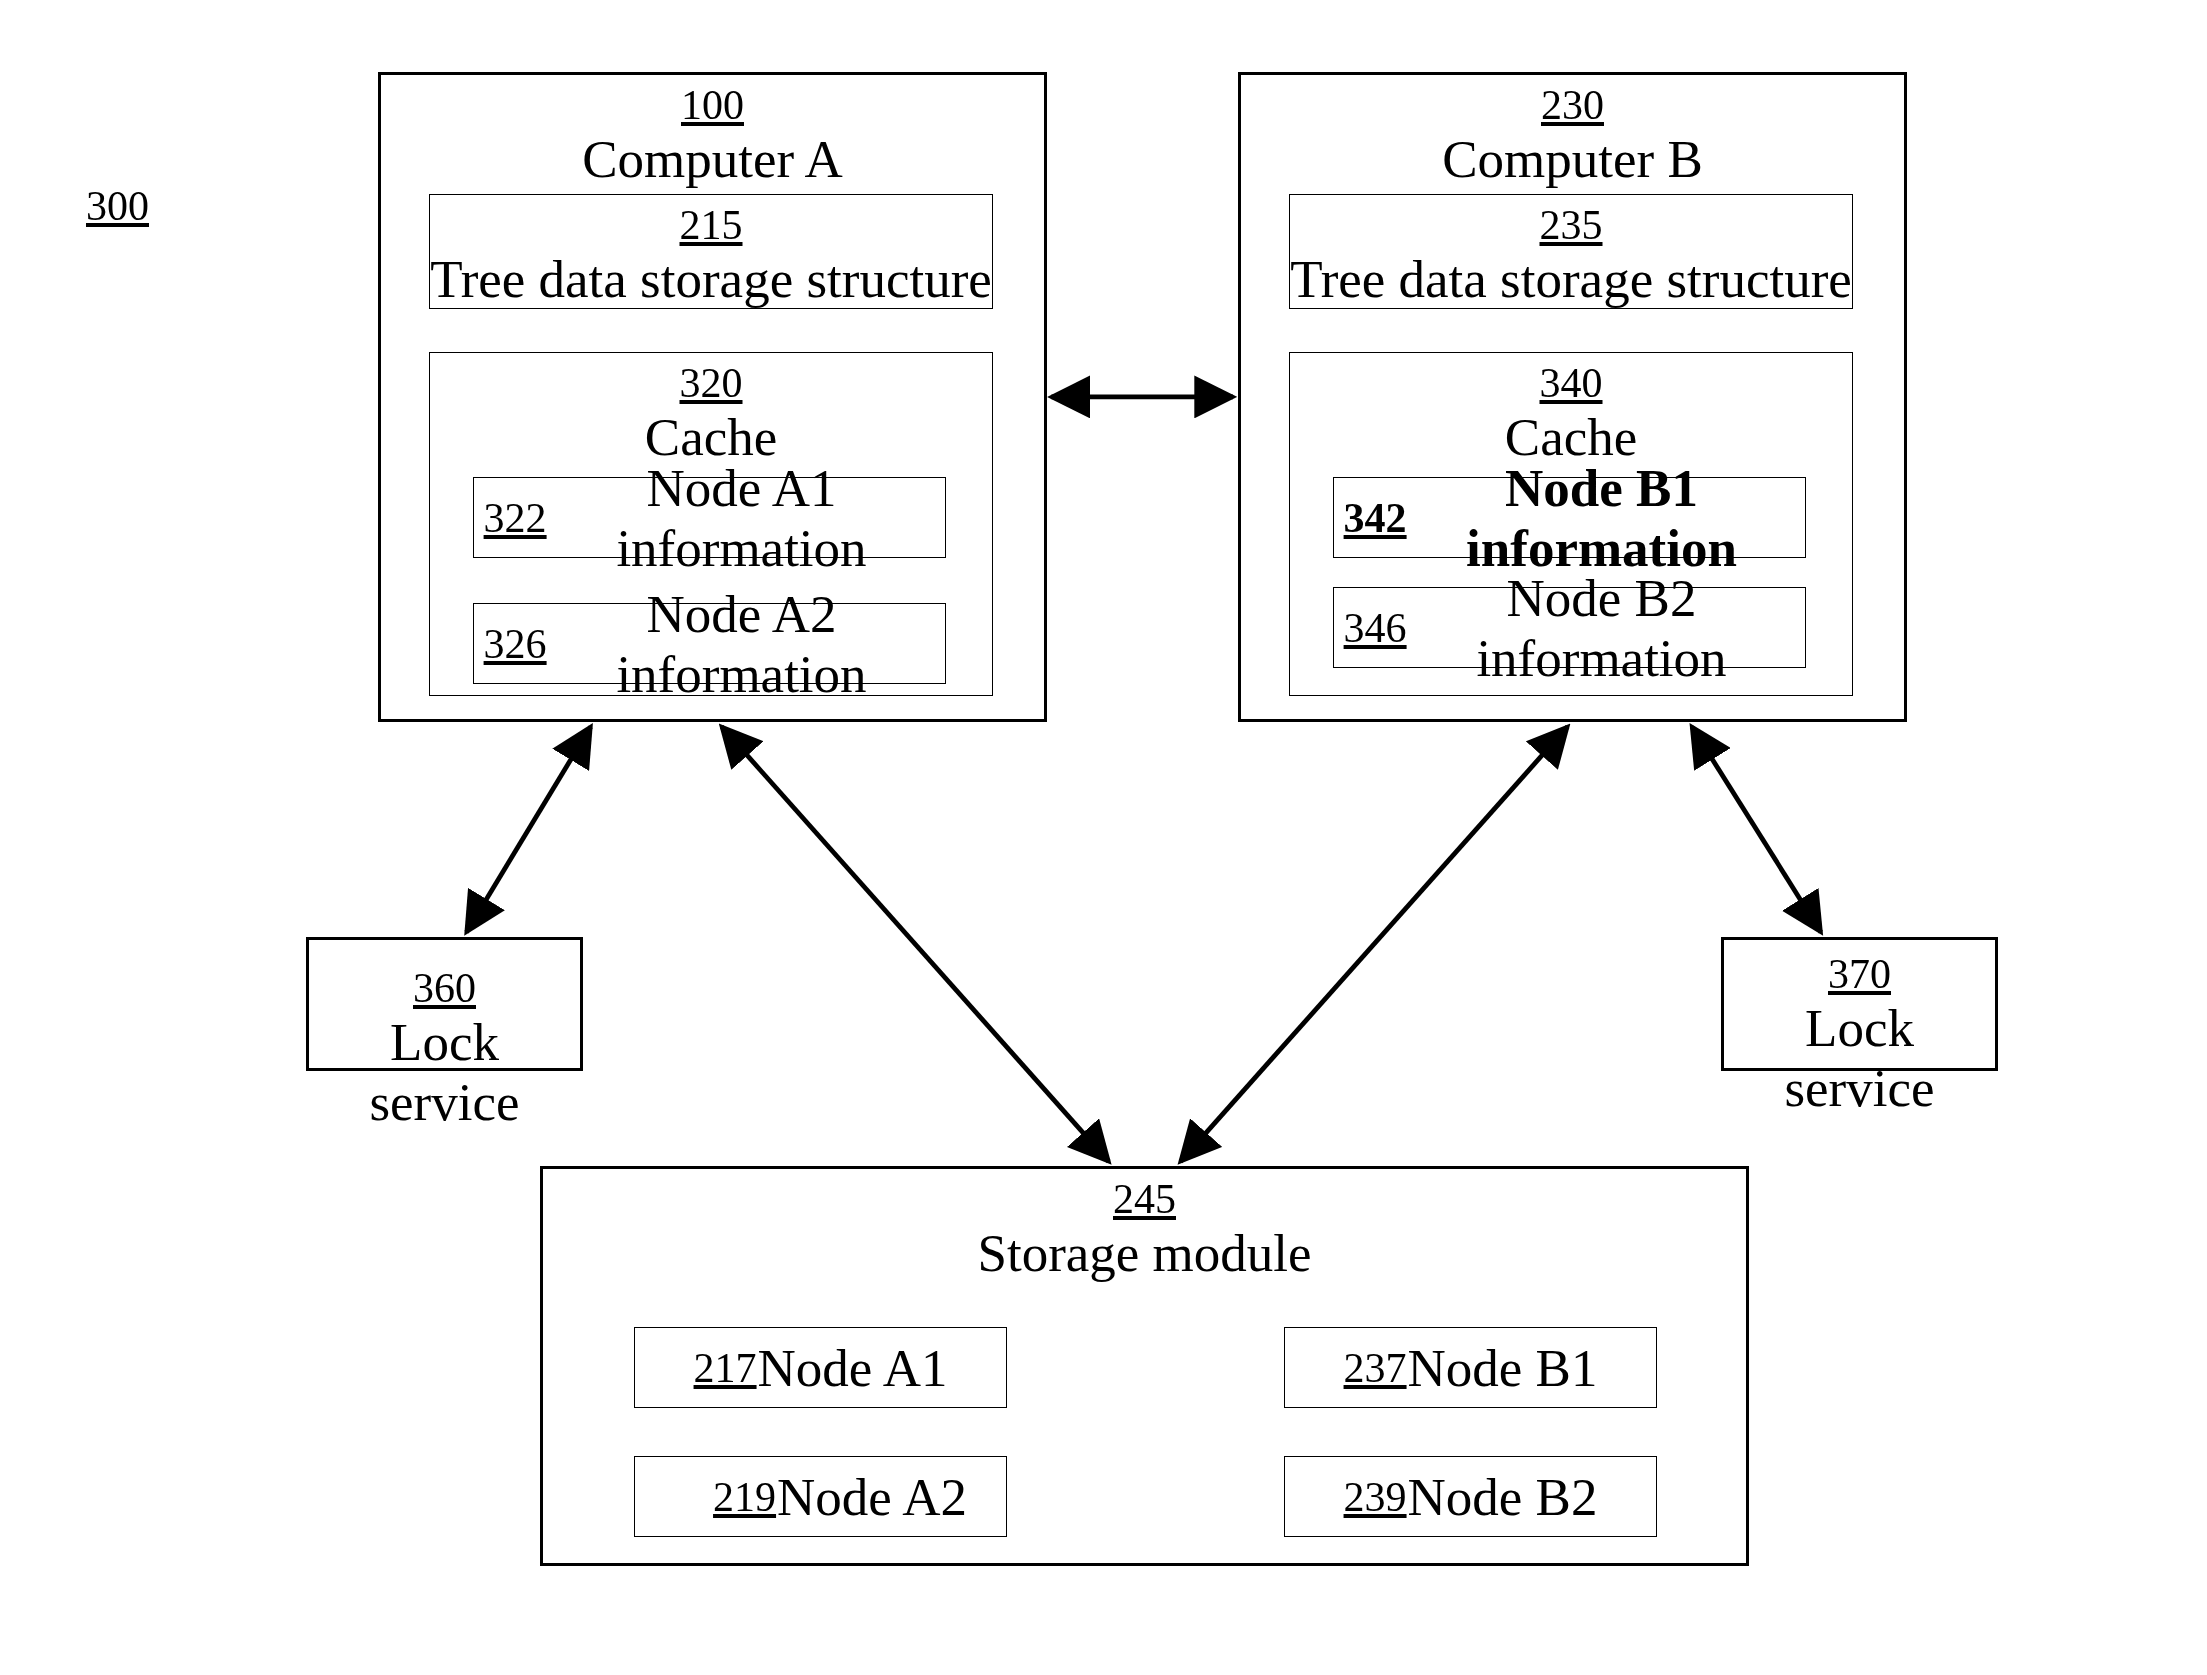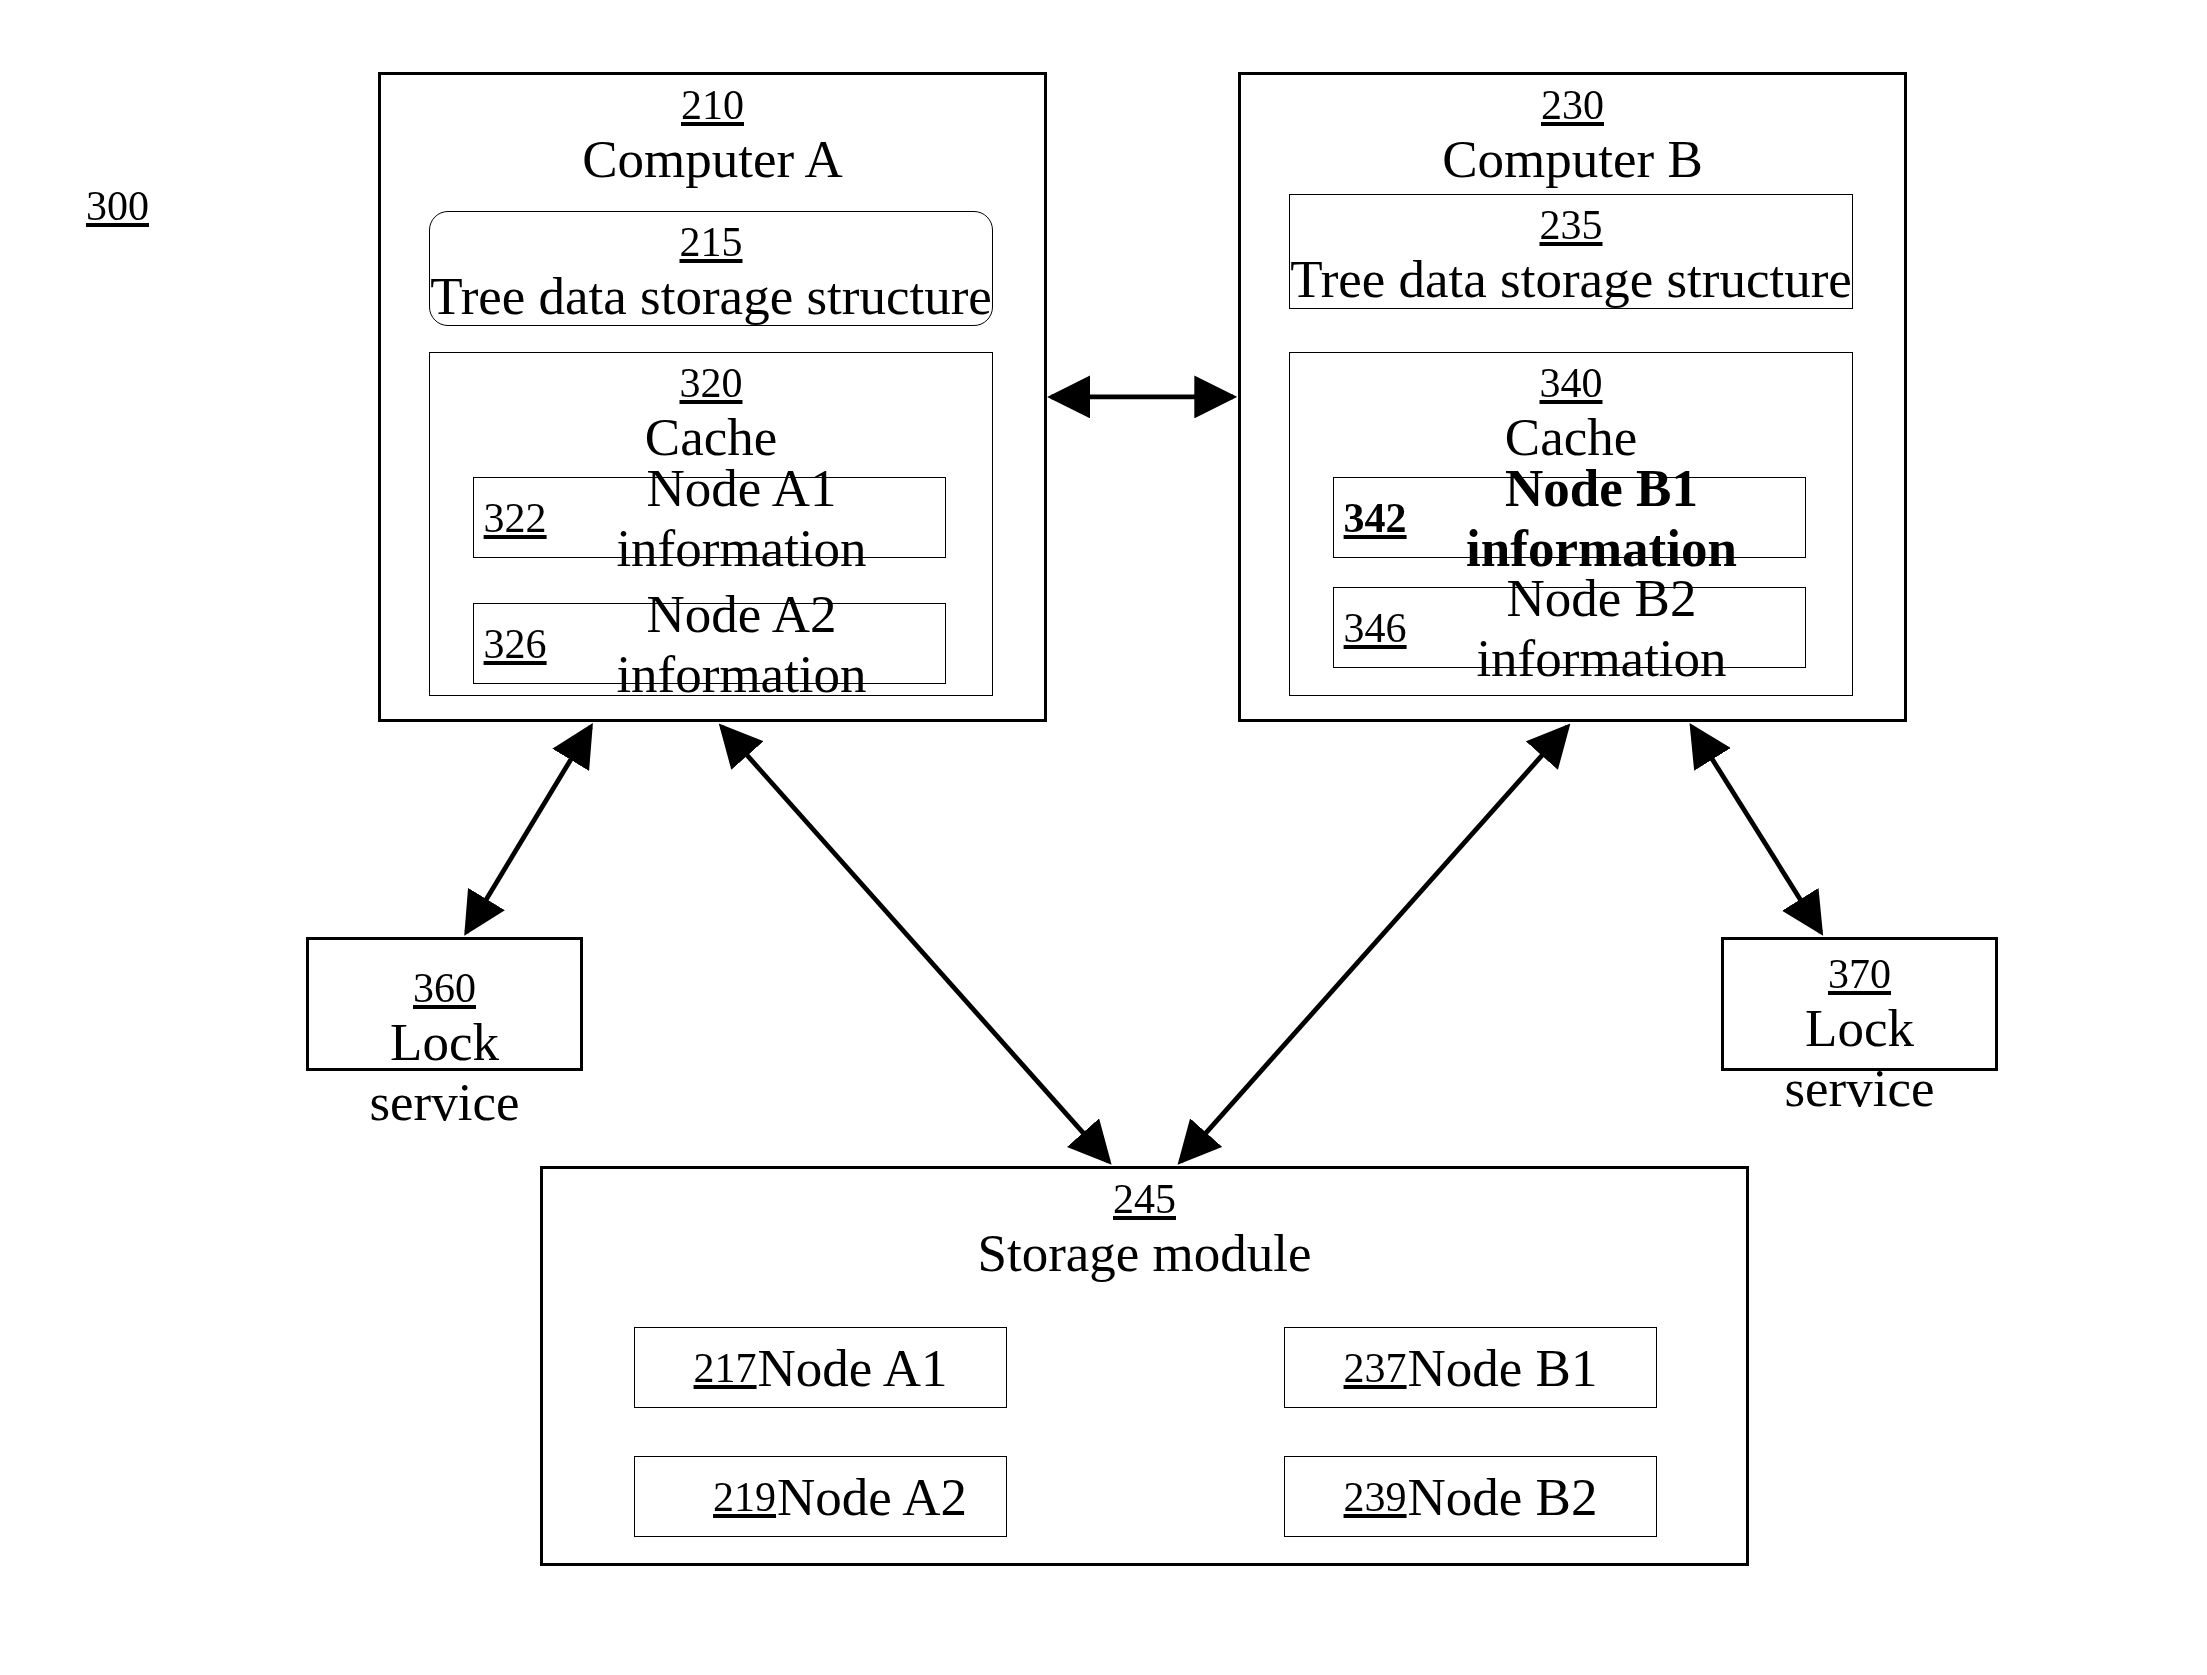--- a/index.html
+++ b/index.html
@@ -50,24 +50,24 @@
 <body>
 
 <div class="canvas">
 
   <div style="position:absolute; left:86px; top:182px;">
     <span class="ref">300</span>
   </div>
 
   <div class="box" style="left:378px; top:72px; width:669px; height:650px;">
     <div class="stacked-content">
-      <span class="ref">210</span>
+      <span class="ref">100</span>
       <span class="label">Computer A</span>
     </div>
-    <div class="inner-box stacked-content" style="left:48px; top:136px; width:564px; height:115px;border-radius:19px;">
+    <div class="inner-box stacked-content" style="left:48px; top:119px; width:564px; height:115px;">
       <span class="ref">215</span>
       <span class="label">Tree data storage structure</span>
     </div>
     <div class="inner-box" style="left:48px; top:277px; width:564px; height:344px;">
       <div class="stacked-content">
         <span class="ref">320</span>
         <span class="label">Cache</span>
       </div>
       <div class="inner-box" style="left:43px; top:124px; width:473px; height:81px;">
         <div class="inline-content">

